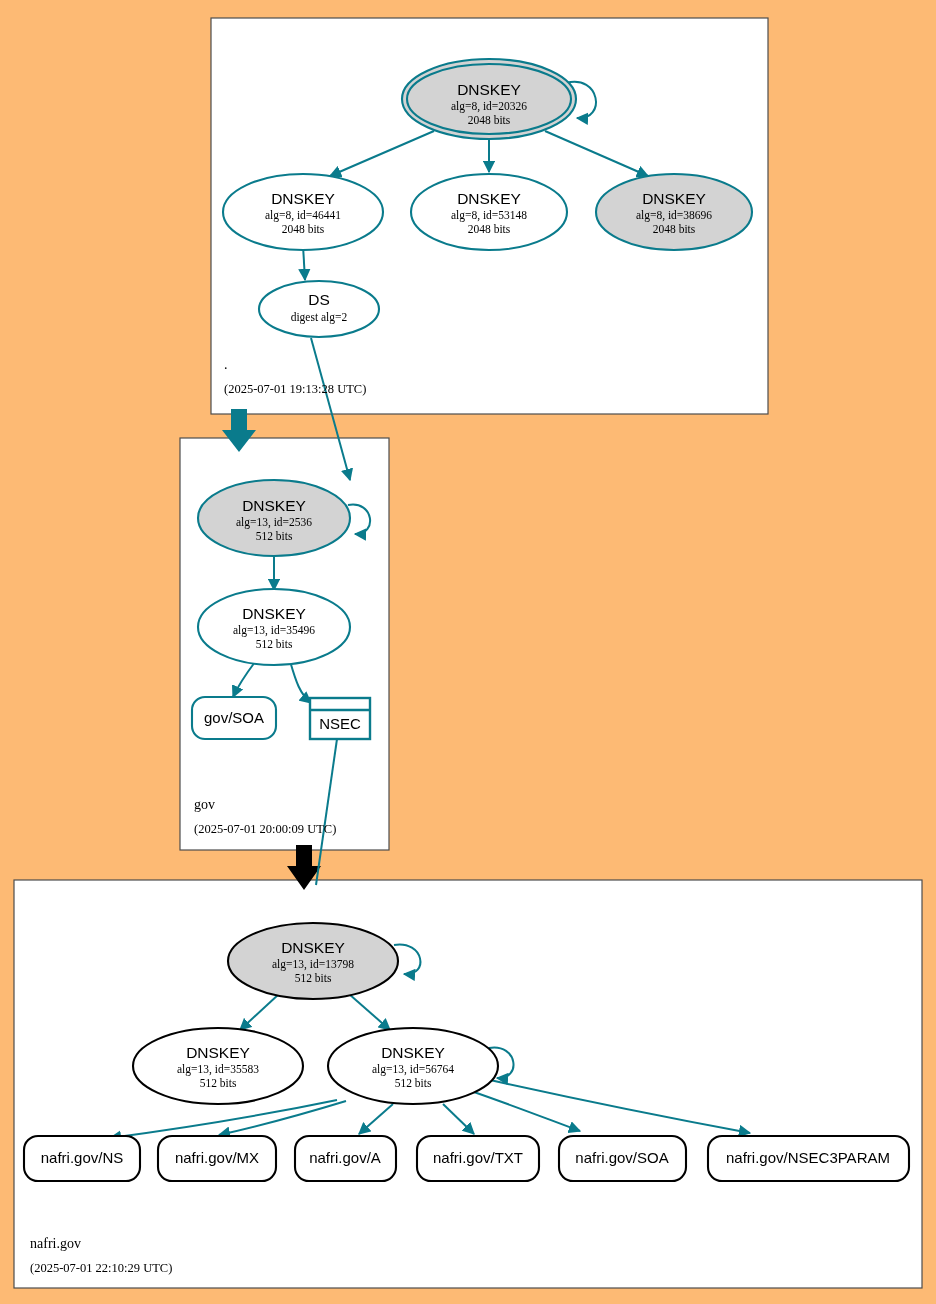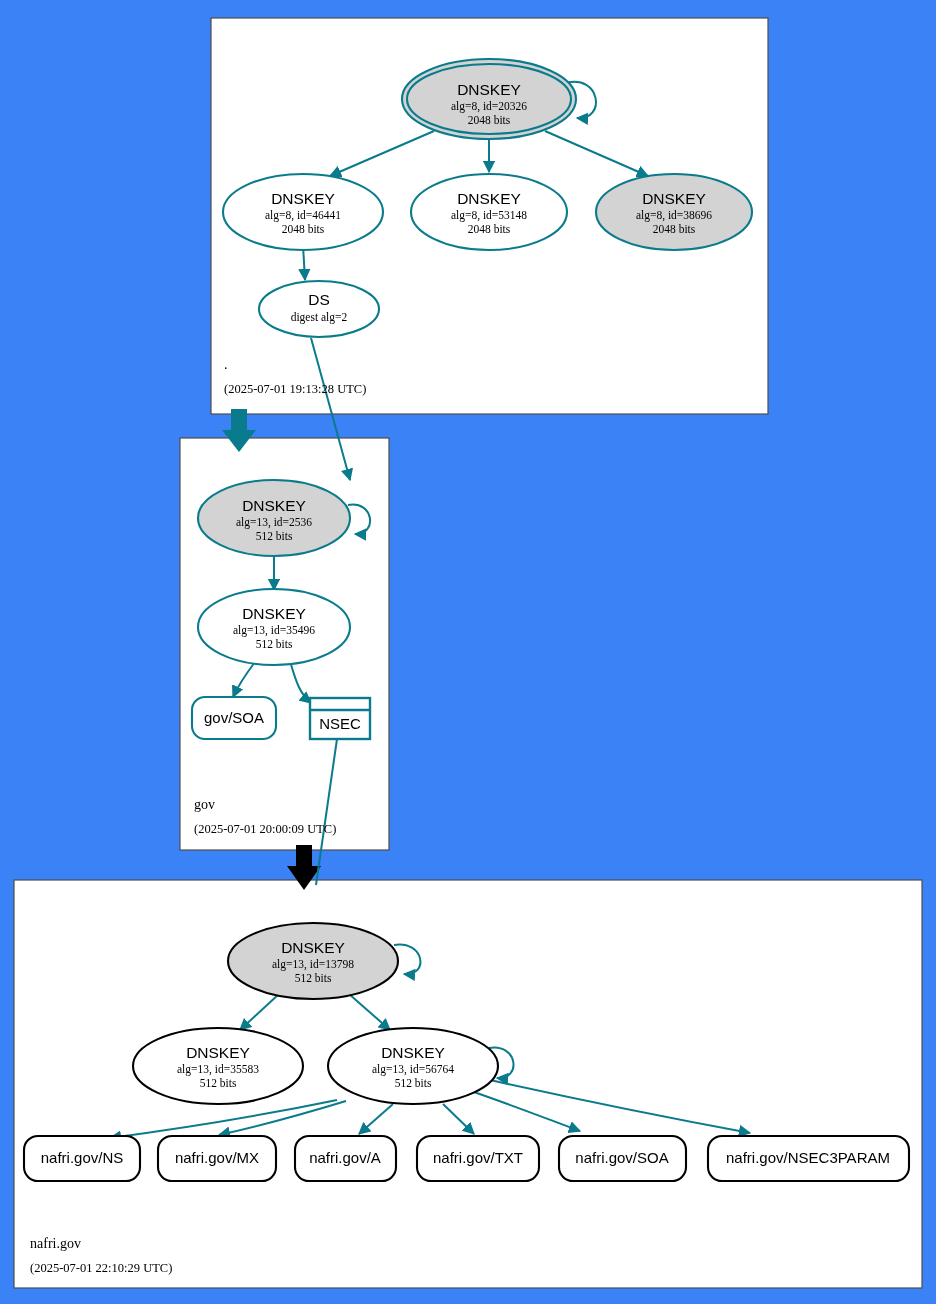--- a/index.html
+++ b/index.html
@@ -8,21 +8,21 @@
     padding: 0;
     background: #ffffff;
   }
   body {
     font-family: "Liberation Sans", sans-serif;
   }
   #canvas {
     position: relative;
     width: 936px;
     height: 1304px;
-    background: #3b82f6;
+    background: #fdba74;
     overflow: hidden;
   }
   #graph {
     position: absolute;
     left: 0;
     top: 0;
     width: 936px;
     height: 1304px;
   }
   .zone-rect {

